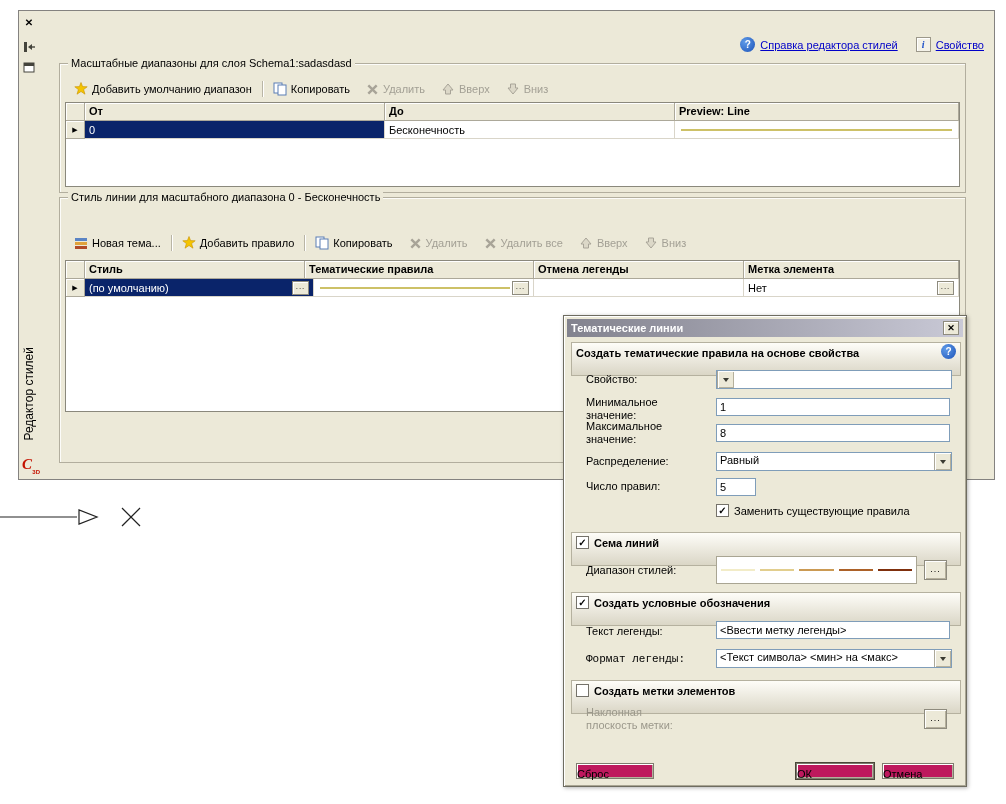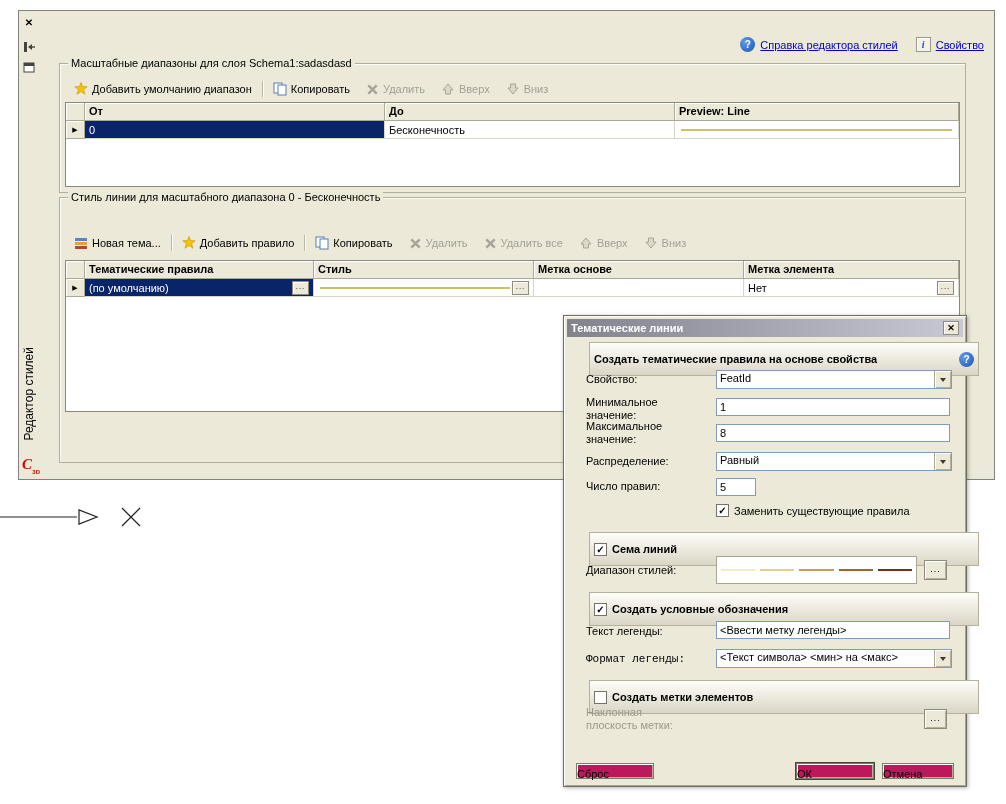--- a/index.html
+++ b/index.html
@@ -55,21 +55,21 @@
   .sel { background:#0A246A; color:#fff; }
   .w-from { width:300px; flex:none; } .w-to { width:290px; flex:none; } .w-prev { flex:1; }
   .w-rule { width:229px; flex:none; } .w-style { width:220px; flex:none; } .w-leg { width:210px; flex:none; } .w-el { flex:1; }
   .line-sample { height:2px; flex:1; margin:0 2px; }
   .dots-btn { width:17px; height:14px; flex:none; margin-left:auto; background:#ECE9D8; border:1px solid #8E8B7E; box-shadow:inset 1px 1px 0 #fff; color:#000; font-size:8px; line-height:10px; text-align:center; letter-spacing:1px; cursor:pointer; }
 
   
   .dialog { position:absolute; left:563px; top:315px; width:404px; height:472px; background:#ECE9D8; border:1px solid #6E6C60; box-shadow:inset 1px 1px 0 #FFFFFF, inset -1px -1px 0 #A9A593, 1px 1px 4px rgba(0,0,0,.3); }
   .dlg-title { position:absolute; left:3px; top:3px; right:3px; height:18px; background:linear-gradient(to right,#82828E,#C9C9D6); color:#fff; font-weight:bold; display:flex; align-items:center; padding:0 4px; white-space:nowrap; }
   .dlg-close { margin-left:auto; width:16px; height:14px; background:#ECE9D8; border:1px solid #8E8B7E; box-shadow:inset 1px 1px 0 #fff; display:flex; align-items:center; justify-content:center; font-size:9px; color:#000; cursor:pointer; }
-  .band { position:absolute; left:25px; width:390px; height:19px; background:linear-gradient(#FEFDF8,#DAD6C6); border:1px solid #B5B19F; display:flex; align-items:center; gap:5px; padding:16px 4px; font-weight:bold; white-space:nowrap; }
+  .band { position:absolute; left:7px; width:390px; height:19px; background:linear-gradient(#FEFDF8,#DAD6C6); border:1px solid #B5B19F; display:flex; align-items:flex-end; gap:5px; padding:16px 4px; font-weight:bold; white-space:nowrap; }
   .band-header { top:26px; }
   .band-theme { top:216px; }
   .band-legend { top:276px; }
   .band-labels { top:364px; }
   .q-circle { margin-left:auto; width:15px; height:15px; border-radius:50%; background:radial-gradient(circle at 5px 5px,#5F9BE8,#1C52B8); color:#fff; font-weight:bold; font-size:10px; display:flex; align-items:center; justify-content:center; flex:none; }
   .dlabel { position:absolute; left:22px; width:125px; line-height:13px; }
   .l-prop { top:57px; } .l-min { top:80px; width:95px; } .l-max { top:104px; width:95px; }
   .l-dist { top:139px; } .l-count { top:164px; } .l-range { top:248px; }
   .l-ltext { top:309px; } .l-lformat { top:337px;font-family:Liberation Mono, monospace; }
   .l-slope { top:390px; width:110px; color:#9B988B; }
@@ -261,23 +261,23 @@
                   <path d="M7 2 L12 8 H9.5 V12 H4.5 V8 H2 Z" fill="#DCD8C8" stroke="#A8A498"></path>
                 </g>
             </svg>
             <span>Вниз</span>
           </div>
         </div>
 
         <div class="grid grid2">
           <div class="ghead">
             <div class="hcell selhead"></div>
+            <div class="hcell w-style">Стиль</div>
             <div class="hcell w-rule">Тематические правила</div>
-            <div class="hcell w-style">Стиль</div>
-            <div class="hcell w-leg">Метка основе</div>
+            <div class="hcell w-leg">Отмена легенды</div>
             <div class="hcell w-el">Метка элемента</div>
           </div>
           <div class="grow">
             <div class="selcell">
                 <span>▶</span>
               </div>
             <div class="cell w-rule sel" style="background: rgb(10, 36, 106);">
               <span>(по умолчанию)</span>
               <span class="dots-btn">...</span>
             </div>
@@ -307,21 +307,20 @@
 
     <div class="band band-header">
       <span>Создать тематические правила на основе свойства</span>
       <span class="q-circle">
           <span>?</span>
         </span>
     </div>
 
     <div class="dlabel l-prop">Свойство:</div>
     <div class="combo ctrl c-prop">
-      <span class="combo-text">FeatId</span>
       <span class="combo-btn">
           <span class="arrow-down"></span>
         </span>
     </div>
 
     <div class="dlabel l-min">Минимальное значение:</div>
     <input class="text-input ctrl c-min" value="1" style="">
 
     <div class="dlabel l-max">Максимальное значение:</div>
     <input class="text-input ctrl c-max" value="8" style="">

